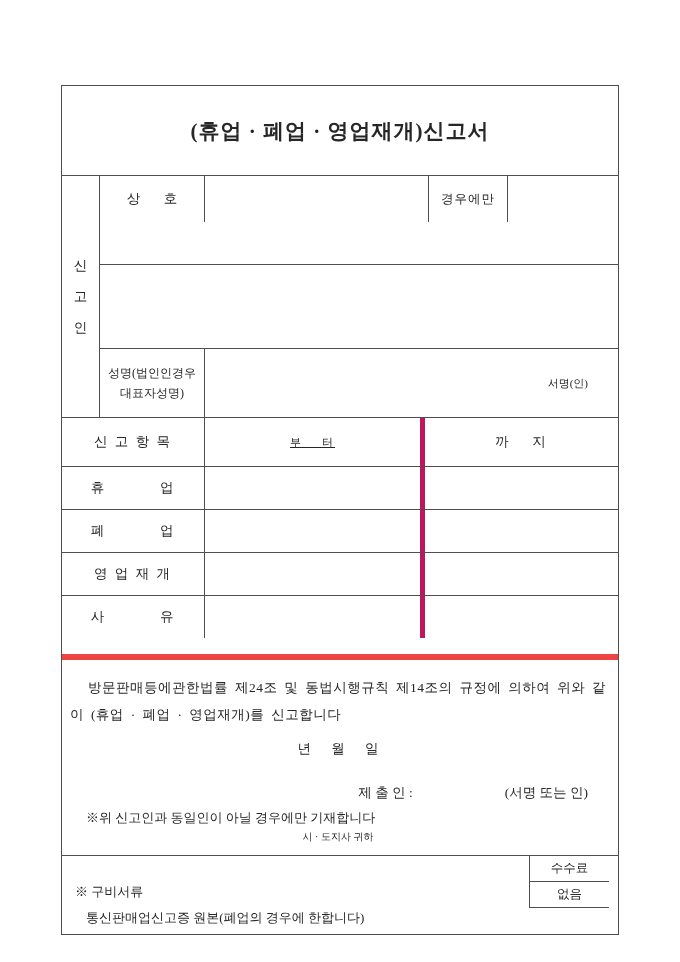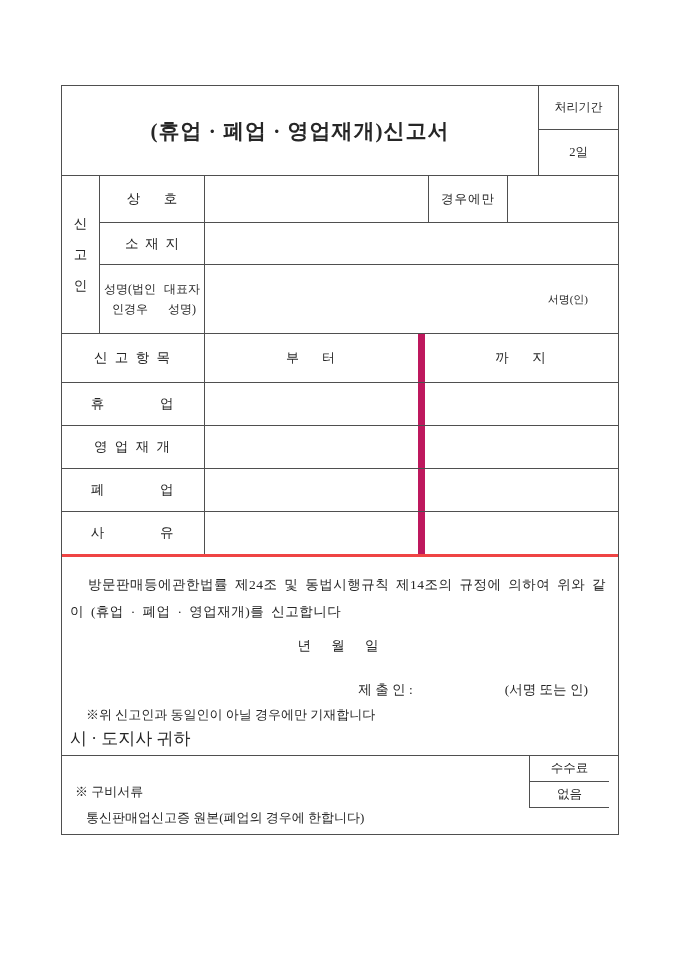--- a/index.html
+++ b/index.html
@@ -22,91 +22,86 @@
   .title-cell { flex:1; display:flex; align-items:center; justify-content:center;
     font-size:21px; font-weight:bold; letter-spacing:1px; }
   .period-col { width:80px; border-left:1px solid #4f4f4f; display:flex; flex-direction:column; }
   .period-label { height:44px; border-bottom:1px solid #4f4f4f; font-size:12px; }
   .period-value { flex:1; font-size:12.5px; }
 
   
   .declarant { display:flex; border-top:1px solid #4f4f4f; }
   .vcol { width:38px; border-right:1px solid #4f4f4f; display:flex; flex-direction:column;
     align-items:center; justify-content:center; gap:13px; font-size:13.5px; }
-  .drows { flex:1; display:flex; flex-direction:column; }
+  .drows { flex:1; display:flex; flex-direction:column;gap:42px; }
   .drow { display:flex; }
   .drow + .drow { border-top:1px solid #4f4f4f; }
   .drow1 { height:46px; }
   .drow2 { height:42px; }
   .drow3 { height:69px; }
   .dlabel { width:105px; border-right:1px solid #4f4f4f; font-size:13.5px; }
   .dblank { flex:1; }
   .rn-label { width:80px; border-left:1px solid #4f4f4f; border-right:1px solid #4f4f4f;
     font-size:12.5px; letter-spacing:1px; margin-left:-1px; }
   .rn-value { width:110px; }
-  .name-label { flex-direction:row; font-size:12px; line-height:1.7; text-align:center; }
+  .name-label { flex-direction:column; font-size:12px; line-height:1.7; text-align:center; }
   .name-value { flex:1; display:flex; align-items:center; justify-content:flex-end;
     padding-right:30px; font-size:11px; }
 
   
   .irow { display:flex; border-top:1px solid #4f4f4f;justify-content:flex-end; }
   .ihead { height:49px; }
   .ibody { height:43px; }
   .ic1 { width:143px; border-right:1px solid #4f4f4f; font-size:13.5px; letter-spacing:2px; }
-  .ic2 { width:220px; border-right:7px solid #be185d; font-size:13px; letter-spacing:2px; }
+  .ic2 { width:220px; border-right:5px solid #be185d; font-size:11px; letter-spacing:2px;text-decoration:underline; }
   .ic3 { flex:1; font-size:13.5px; letter-spacing:2px; }
 
   
-  .declaration { border-top:3px solid #ef4444; height:201px; padding:14px 12px 0 8px;
-    font-size:13.5px; overflow:hidden; }
+  .declaration { border-top:6px solid #ef4444; height:201px; padding:14px 12px 0 8px;
+    font-size:13.5px; overflow:hidden;margin-top:16px; }
   .decl-body { text-align:justify; line-height:2.0; text-indent:18px;
     letter-spacing:0.5px; word-spacing:3px; }
   .decl-date { text-align:center; margin-top:12px; }
   .decl-submit { display:flex; justify-content:flex-end; gap:92px; padding-right:18px; margin-top:26px; }
   .decl-note { margin-top:7px; padding-left:16px; font-size:13px; }
-  .decl-addressee { margin-top:3px; font-size:17px; }
+  .decl-addressee { text-align:center; margin-top:3px; font-size:10px; }
 
   
   .footer { border-top:1px solid #4f4f4f; height:79px; position:relative; font-size:13px; }
   .fee-box { position:absolute; top:0; right:9px; width:80px; }
   .fee-cell { height:26px; border-left:1px solid #4f4f4f; border-bottom:1px solid #4f4f4f;
     font-size:12.5px; }
   .docs-title { padding:27px 0 0 13px; }
   .docs-item { padding:8px 0 0 4px;margin-left:20px; }
 </style>
 </head>
 <body>
 
 <div class="form">
 
   <div class="row-title">
     <div class="title-cell">(휴업 · 폐업 · 영업재개)신고서</div>
-    <div class="period-col">
-      <div class="period-label cell-c">처리기간</div>
-      <div class="period-value cell-c">2일</div>
-    </div>
   </div>
 
   <div class="declarant">
     <div class="vcol">
       <span>신</span>
       <span>고</span>
       <span>인</span>
     </div>
     <div class="drows">
 
       <div class="drow drow1">
         <div class="dlabel cell-c pre">상       호</div>
         <div class="dblank cell-c"></div>
         <div class="rn-label cell-c">경우에만</div>
         <div class="rn-value cell-c"></div>
       </div>
 
       <div class="drow drow2">
-        <div class="dlabel cell-c pre">소  재  지</div>
         <div class="dblank cell-c"></div>
       </div>
 
       <div class="drow drow3">
         <div class="dlabel cell-c name-label">
           <span>성명(법인인경우</span>
           <span>대표자성명)</span>
         </div>
         <div class="name-value">
           <span>서명(인)</span>
@@ -122,27 +117,27 @@
     <div class="ic3 cell-c pre">까    지</div>
   </div>
 
   <div class="irow ibody">
     <div class="ic1 cell-c pre">휴          업</div>
     <div class="ic2 cell-c"></div>
     <div class="ic3 cell-c"></div>
   </div>
 
   <div class="irow ibody">
-    <div class="ic1 cell-c pre">영 업 재 개</div>
+    <div class="ic1 cell-c pre">폐          업</div>
     <div class="ic2 cell-c"></div>
     <div class="ic3 cell-c"></div>
   </div>
 
   <div class="irow ibody">
-    <div class="ic1 cell-c pre">폐          업</div>
+    <div class="ic1 cell-c pre">영 업 재 개</div>
     <div class="ic2 cell-c"></div>
     <div class="ic3 cell-c"></div>
   </div>
 
   <div class="irow ibody">
     <div class="ic1 cell-c pre">사          유</div>
     <div class="ic2 cell-c"></div>
     <div class="ic3 cell-c"></div>
   </div>
 

